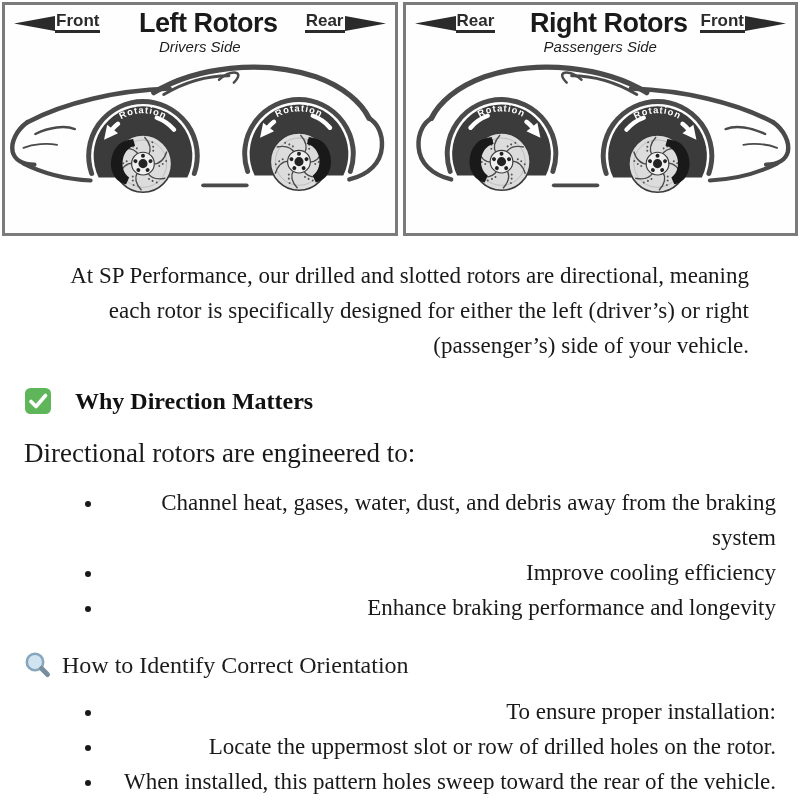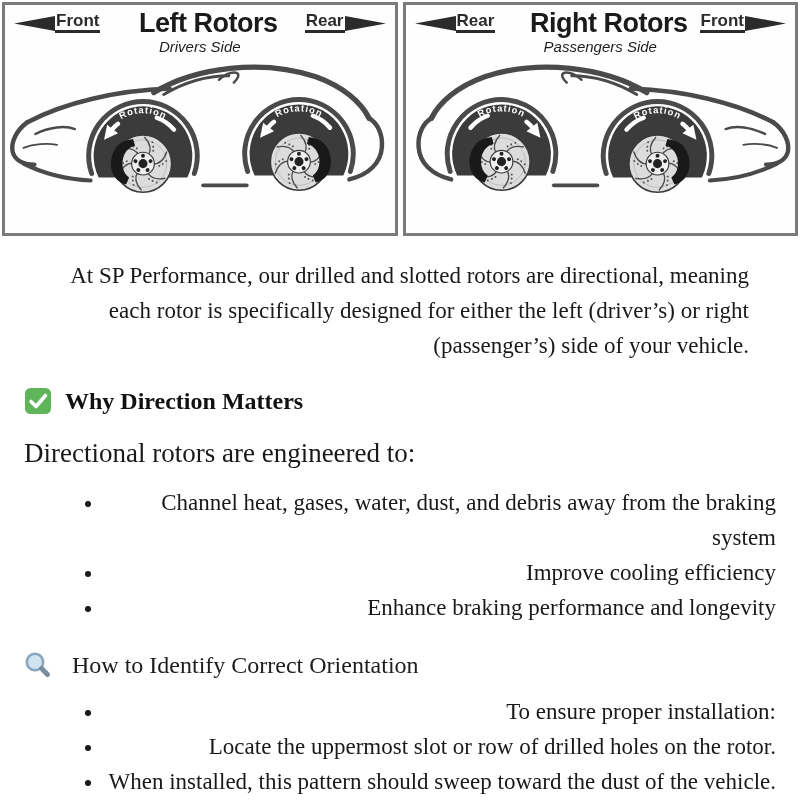--- a/index.html
+++ b/index.html
@@ -15,22 +15,22 @@
   .dir .lbl{border-bottom:3px solid #2b2b2b;line-height:1.05;padding:0 1px;}
   .dir svg{display:block;margin-bottom:1px;}
   .titles{text-align:center;padding-top:4px;}
   .ptitle{font-family:"Liberation Sans",sans-serif;font-weight:bold;font-size:27px;line-height:1.05;color:#1a1a1a;letter-spacing:-0.5px;padding-left:17px;}
   .psub{font-family:"Liberation Sans",sans-serif;font-weight:normal;font-style:italic;font-size:15px;color:#1d1d1d;margin-top:1px;}
   .car-svg{display:block;width:100%;height:156px;flex:none;}
 
   
   .article{padding:8px 24px 0 24px;}
   .intro{font-size:23px;line-height:35px;margin:12px 0 0 0;max-width:725px;text-align:right;}
-  .sec-h2{display:flex;align-items:center;gap:13px;font-size:24px;font-weight:bold;margin:24px 0 0 0;color:#111;}
-  .sec-h3{display:flex;align-items:center;gap:20px;font-size:24px;font-weight:normal;margin:26px 0 0 0;color:#1c1c1c;}
+  .sec-h2{display:flex;align-items:center;gap:23px;font-size:24px;font-weight:bold;margin:24px 0 0 0;color:#111;}
+  .sec-h3{display:flex;align-items:center;gap:10px;font-size:24px;font-weight:normal;margin:26px 0 0 0;color:#1c1c1c;}
   .lead{font-size:27px;line-height:34px;margin:21px 0 0 0;}
   ul.blist{margin:15px 0 0 0;padding-left:80px;list-style:disc;max-width:720px;}
   ul.blist li{font-size:23px;line-height:35px;padding-left:2px;margin:0;text-align:right;}
   ul.blist li::marker{color:#191919;font-size:21px;}
   .emoji-ico{flex:none;display:block;}
 </style>
 </head>
 <body>
 
 <div class="diagram">
@@ -193,16 +193,16 @@
     <svg class="emoji-ico" width="28" height="28" viewBox="0 0 28 28">
       <circle cx="11" cy="11" r="8.2" fill="#cfe3f1" stroke="#87a6bd" stroke-width="2.6"></circle>
       <line x1="17.6" y1="17.6" x2="23.5" y2="23.5" stroke="#7a8d9c" stroke-width="5" stroke-linecap="round"></line>
     </svg>
     <span>How to Identify Correct Orientation</span>
   </h3>
 
   <ul class="blist">
     <li>To ensure proper installation:</li>
     <li>Locate the uppermost slot or row of drilled holes on the rotor.</li>
-    <li>When installed, this pattern should sweep toward the dust of the vehicle.</li>
+    <li>When installed, this pattern holes sweep toward the rear of the vehicle.</li>
   </ul>
 
 </div>
 
 </body></html>

